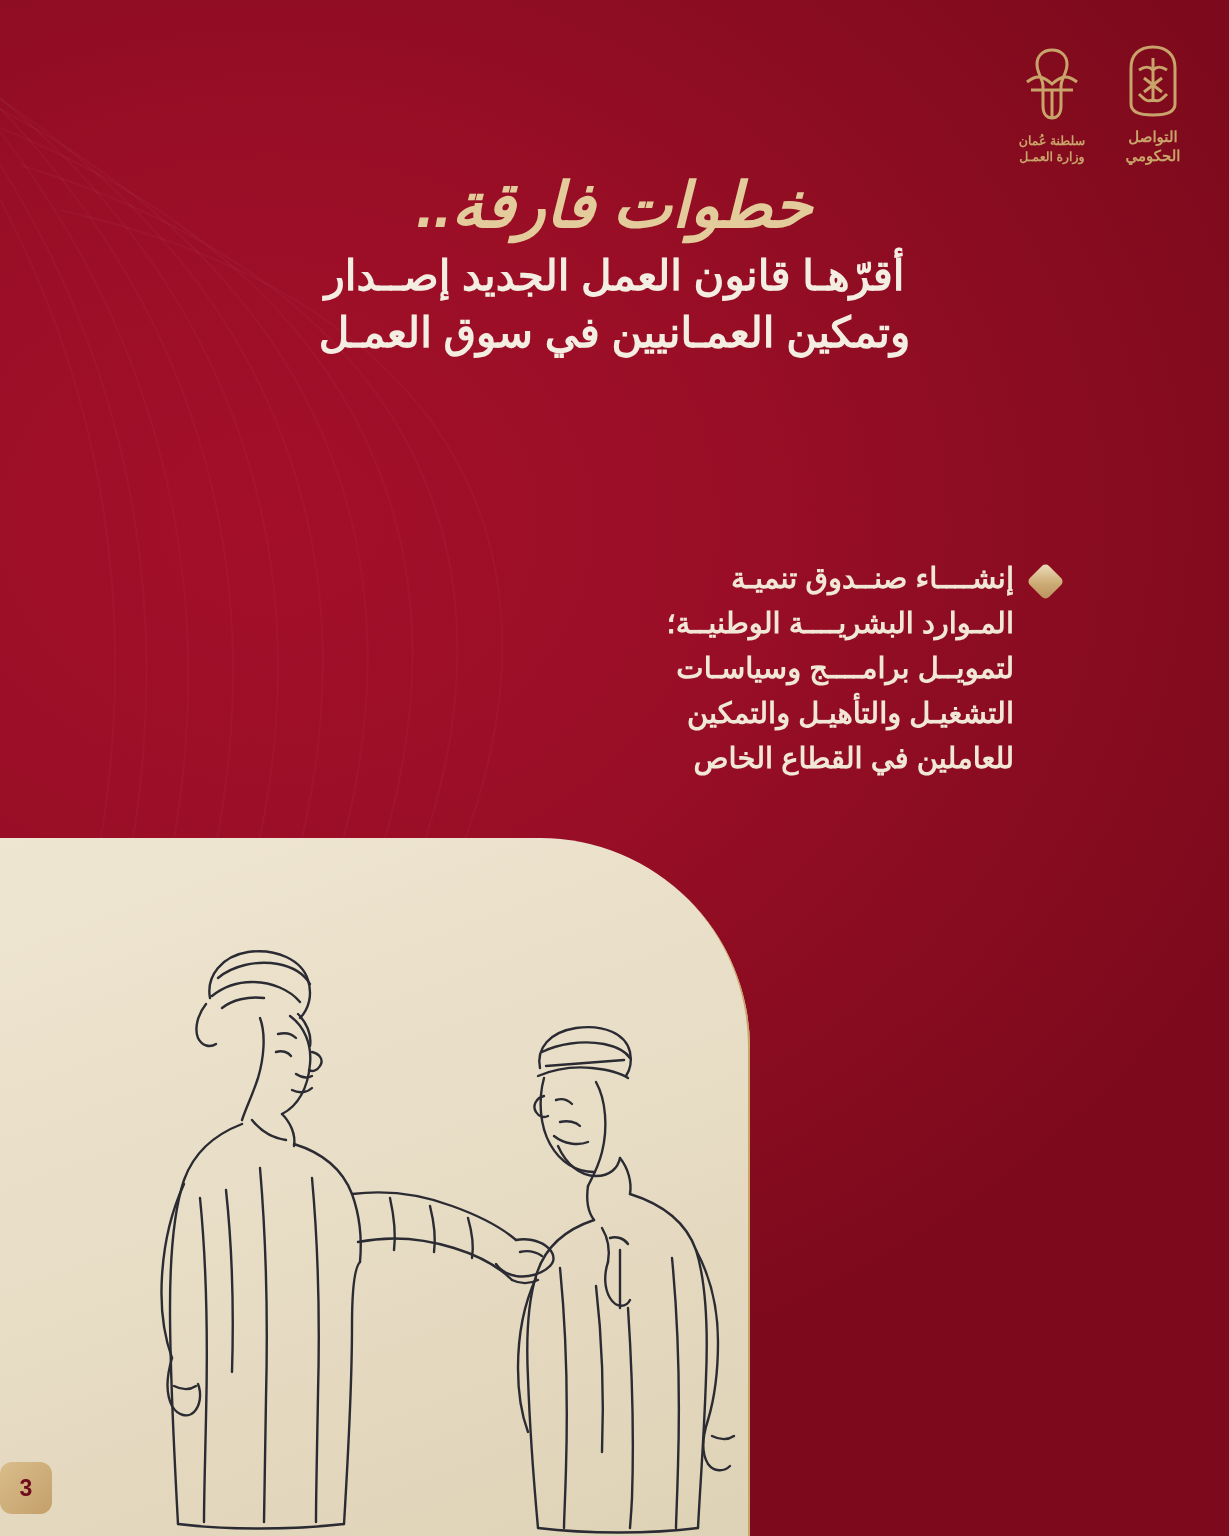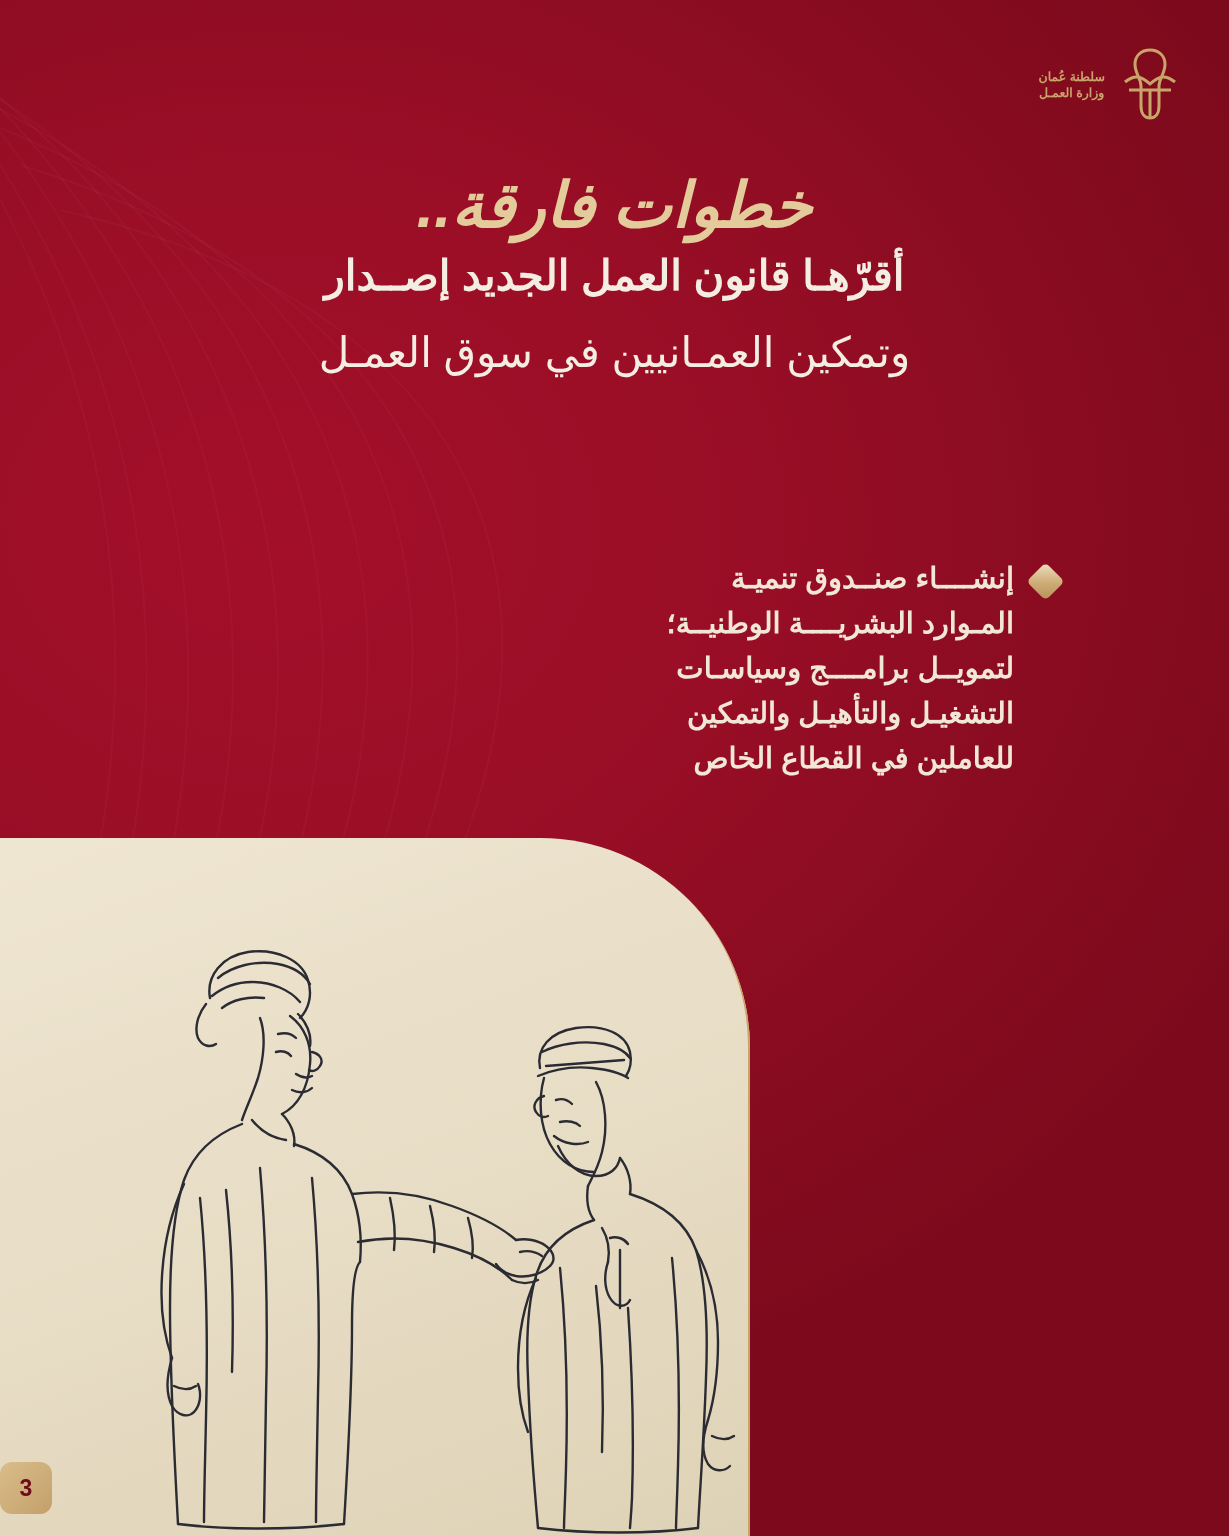--- a/index.html
+++ b/index.html
@@ -34,20 +34,21 @@
     position: absolute;
     top: 44px;
     right: 40px;
     display: flex;
     flex-direction: row;
     align-items: flex-start;
     gap: 26px;
   }
   .logo-block {
     display: flex;
+    flex-direction: column;
     align-items: center;
     gap: 6px;
     color: #c9a46a;
   }
   .logo-emblem { display: block; }
   .logo-caption {
     font-size: 15px;
     font-weight: 700;
     line-height: 1.25;
     text-align: center;
@@ -76,24 +77,23 @@
   }
   .headline .line2 {
     margin-top: 10px;
     font-size: 42px;
     font-weight: 700;
     line-height: 1.35;
     color: #f3ede2;
   }
   .headline .line3 {
     font-size: 42px;
-    font-weight: 400;
+    font-weight: 700;
     line-height: 1.35;
     color: #f3ede2;
-    margin-top: 20px;
   }
 
   
   .bullet {
     position: absolute;
     display: flex;
     flex-direction: row;
     align-items: flex-start;
     gap: 18px;
   }
@@ -179,20 +179,33 @@
         <path d="M -60 80 C 340 260, 470 600, 285 1000 C 195 1240, 160 1390, 100 1540"></path>
         <path d="M -20 120 C 385 275, 515 595, 330 980 C 240 1225, 205 1380, 145 1535"></path>
         <path d="M 20 165 C 430 290, 560 590, 375 960 C 285 1210, 250 1370, 190 1530"></path>
         <path d="M 60 210 C 475 305, 605 585, 420 940 C 330 1195, 295 1360, 235 1525"></path>
       </g>
     </svg>
   </div>
 
   <div class="logos">
 
+    <div class="logo-block">
+      <span class="logo-emblem">
+        <svg width="72" height="74" viewBox="0 0 72 74" aria-hidden="true">
+          <path d="M36 3 C22 3 14 11 14 24 L14 60 C14 67 20 71 36 71 C52 71 58 67 58 60 L58 24 C58 11 50 3 36 3 Z" fill="none" stroke="#c9a46a" stroke-width="3"></path>
+          <path d="M36 14 L36 58" stroke="#c9a46a" stroke-width="3" fill="none"></path>
+          <path d="M22 26 C28 22 32 22 36 26 C40 22 44 22 50 26" stroke="#c9a46a" stroke-width="3" fill="none"></path>
+          <path d="M22 50 C28 56 30 58 36 56 C42 58 44 56 50 50" stroke="#c9a46a" stroke-width="3" fill="none"></path>
+          <path d="M27 34 L45 48 M45 34 L27 48" stroke="#c9a46a" stroke-width="3" fill="none"></path>
+        </svg>
+      </span>
+      <span class="logo-caption">التواصل
+الحكومي</span>
+    </div>
 
     <div class="logo-block">
       <span class="logo-emblem">
         <svg width="78" height="80" viewBox="0 0 78 80" aria-hidden="true">
           <path d="M39 6 C30 6 24 12 24 20 C24 30 30 34 30 42 L30 62 C30 70 34 74 39 74 C44 74 48 70 48 62 L48 42 C48 34 54 30 54 20 C54 12 48 6 39 6 Z" fill="none" stroke="#c9a46a" stroke-width="3"></path>
           <path d="M14 38 C24 30 30 32 39 40 C48 32 54 30 64 38" stroke="#c9a46a" stroke-width="3" fill="none"></path>
           <path d="M18 46 L60 46" stroke="#c9a46a" stroke-width="3" fill="none"></path>
           <path d="M39 46 L39 74" stroke="#c9a46a" stroke-width="3" fill="none"></path>
         </svg>
       </span>

